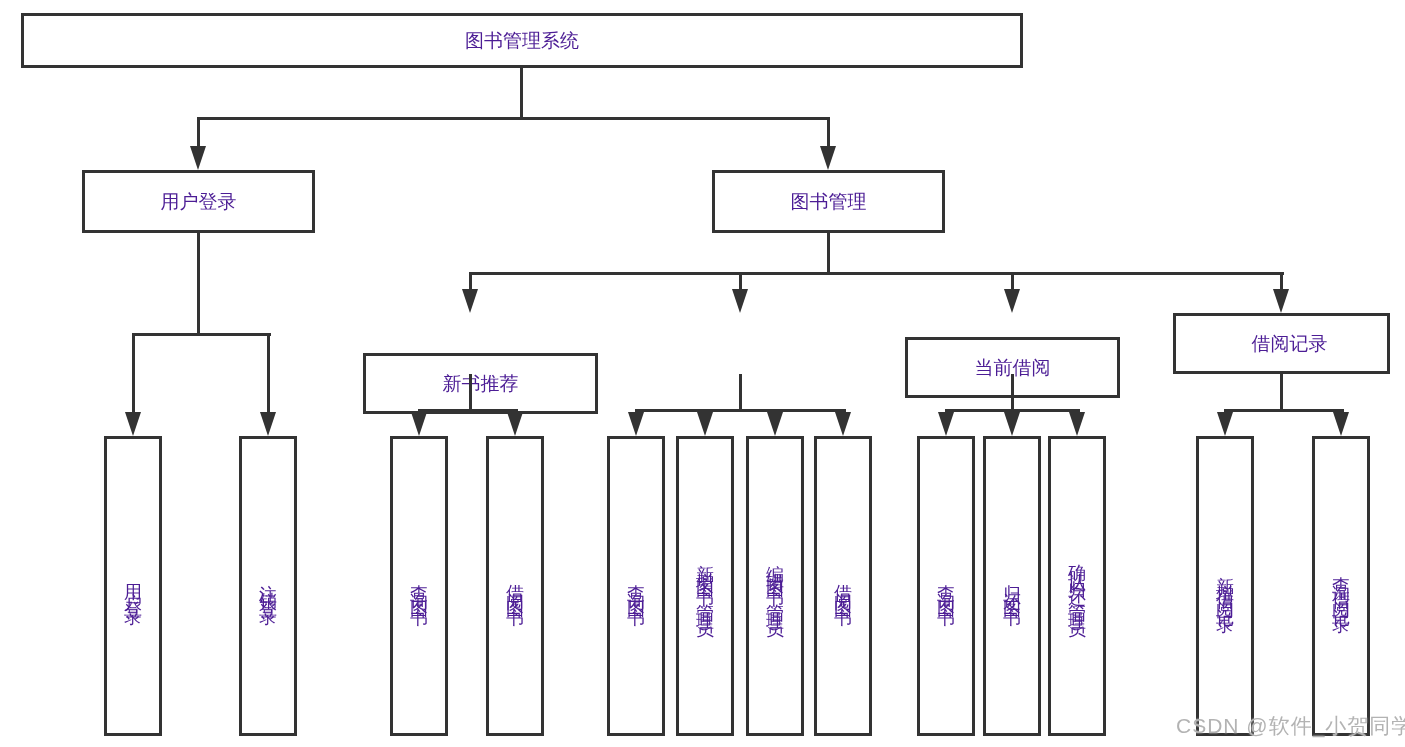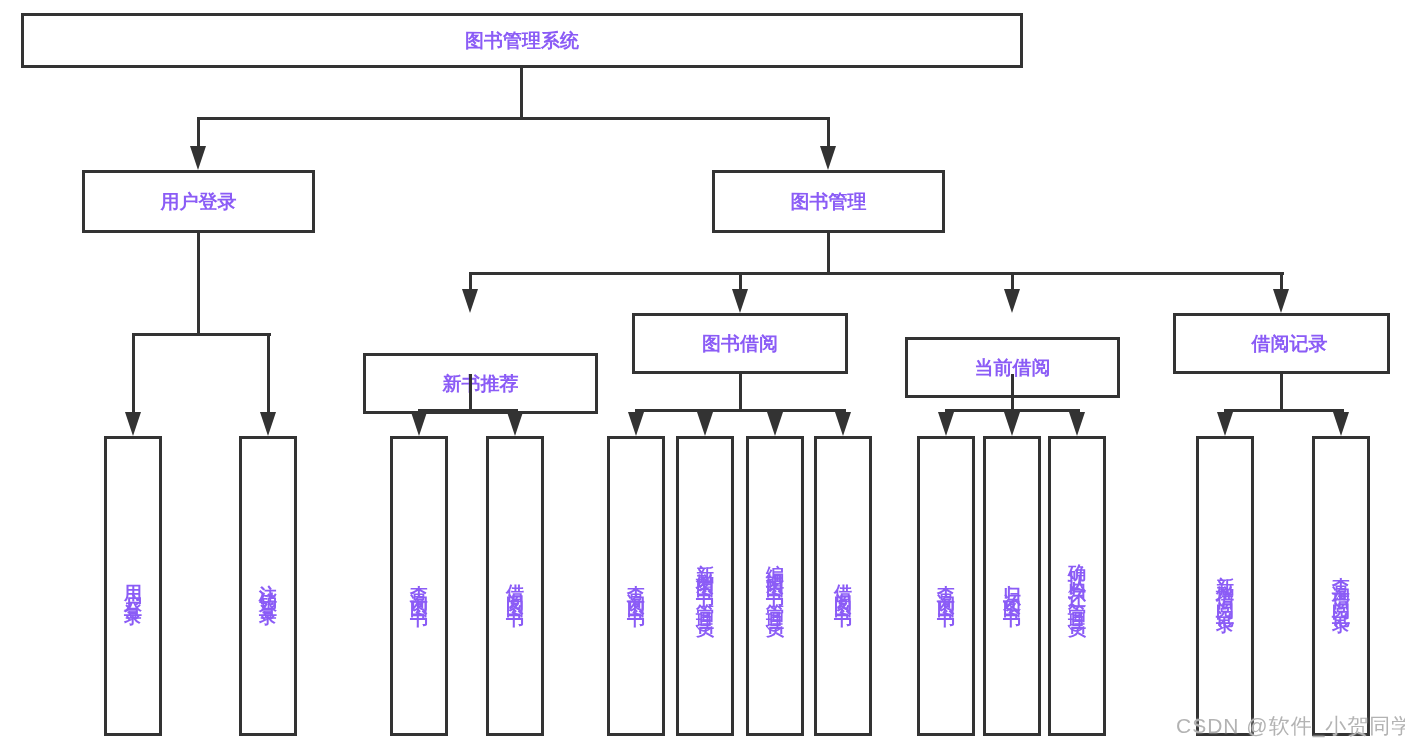--- a/index.html
+++ b/index.html
@@ -3,21 +3,21 @@
 <meta charset="utf-8">
 <style>
   html,body{margin:0;padding:0;background:#fff;}
   #canvas{
     position:relative;width:1405px;height:747px;background:#ffffff;overflow:hidden;
     font-family:"Liberation Sans","DejaVu Sans",sans-serif;color:#333;
   }
   .node{
     position:absolute;background:#fff;border:3px solid #333;box-sizing:border-box;
     display:flex;align-items:center;justify-content:center;
-    font-size:19px;color:#8b5cf6;white-space:nowrap;font-weight:bold;
+    font-size:19px;color:#4c1d95;white-space:nowrap;
   }
   .leaf{
     writing-mode:vertical-rl;text-orientation:mixed;
     font-size:18px;letter-spacing:8px;line-height:1;
   }
   .hline{position:absolute;height:3px;background:#333;}
   .vline{position:absolute;width:3px;background:#333;}
   .arrow{
     position:absolute;width:0;height:0;
     border-left:8px solid transparent;border-right:8px solid transparent;
@@ -32,21 +32,20 @@
 <body>
 
 <div id="canvas">
 
   <div class="node" style="left:21px;top:13px;width:1002px;height:55px;">图书管理系统</div>
 
   <div class="node" style="left:82px;top:170px;width:233px;height:63px;">用户登录</div>
   <div class="node" style="left:712px;top:170px;width:233px;height:63px;">图书管理</div>
 
   <div class="node" style="left:363px;top:313px;width:235px;height:61px;margin-top:40px;">新书推荐</div>
-  <div class="node" style="left:632px;top:313px;width:216px;height:61px;">图书借阅</div>
   <div class="node" style="left:905px;top:313px;width:215px;height:61px;margin-top:24px;">当前借阅</div>
   <div class="node" style="left:1173px;top:313px;width:217px;height:61px;padding-left:16px;">借阅记录</div>
 
   <div class="node leaf" style="left:104px;top:436px;width:58px;height:300px;">用户登录</div>
   <div class="node leaf" style="left:239px;top:436px;width:58px;height:300px;">注销登录</div>
   <div class="node leaf" style="left:390px;top:436px;width:58px;height:300px;">查询图书</div>
   <div class="node leaf" style="left:486px;top:436px;width:58px;height:300px;">借阅图书</div>
   <div class="node leaf" style="left:607px;top:436px;width:58px;height:300px;">查询图书</div>
   <div class="node leaf" style="left:676px;top:436px;width:58px;height:300px;">新增图书（管理员）</div>
   <div class="node leaf" style="left:746px;top:436px;width:58px;height:300px;">编辑图书（管理员）</div>

